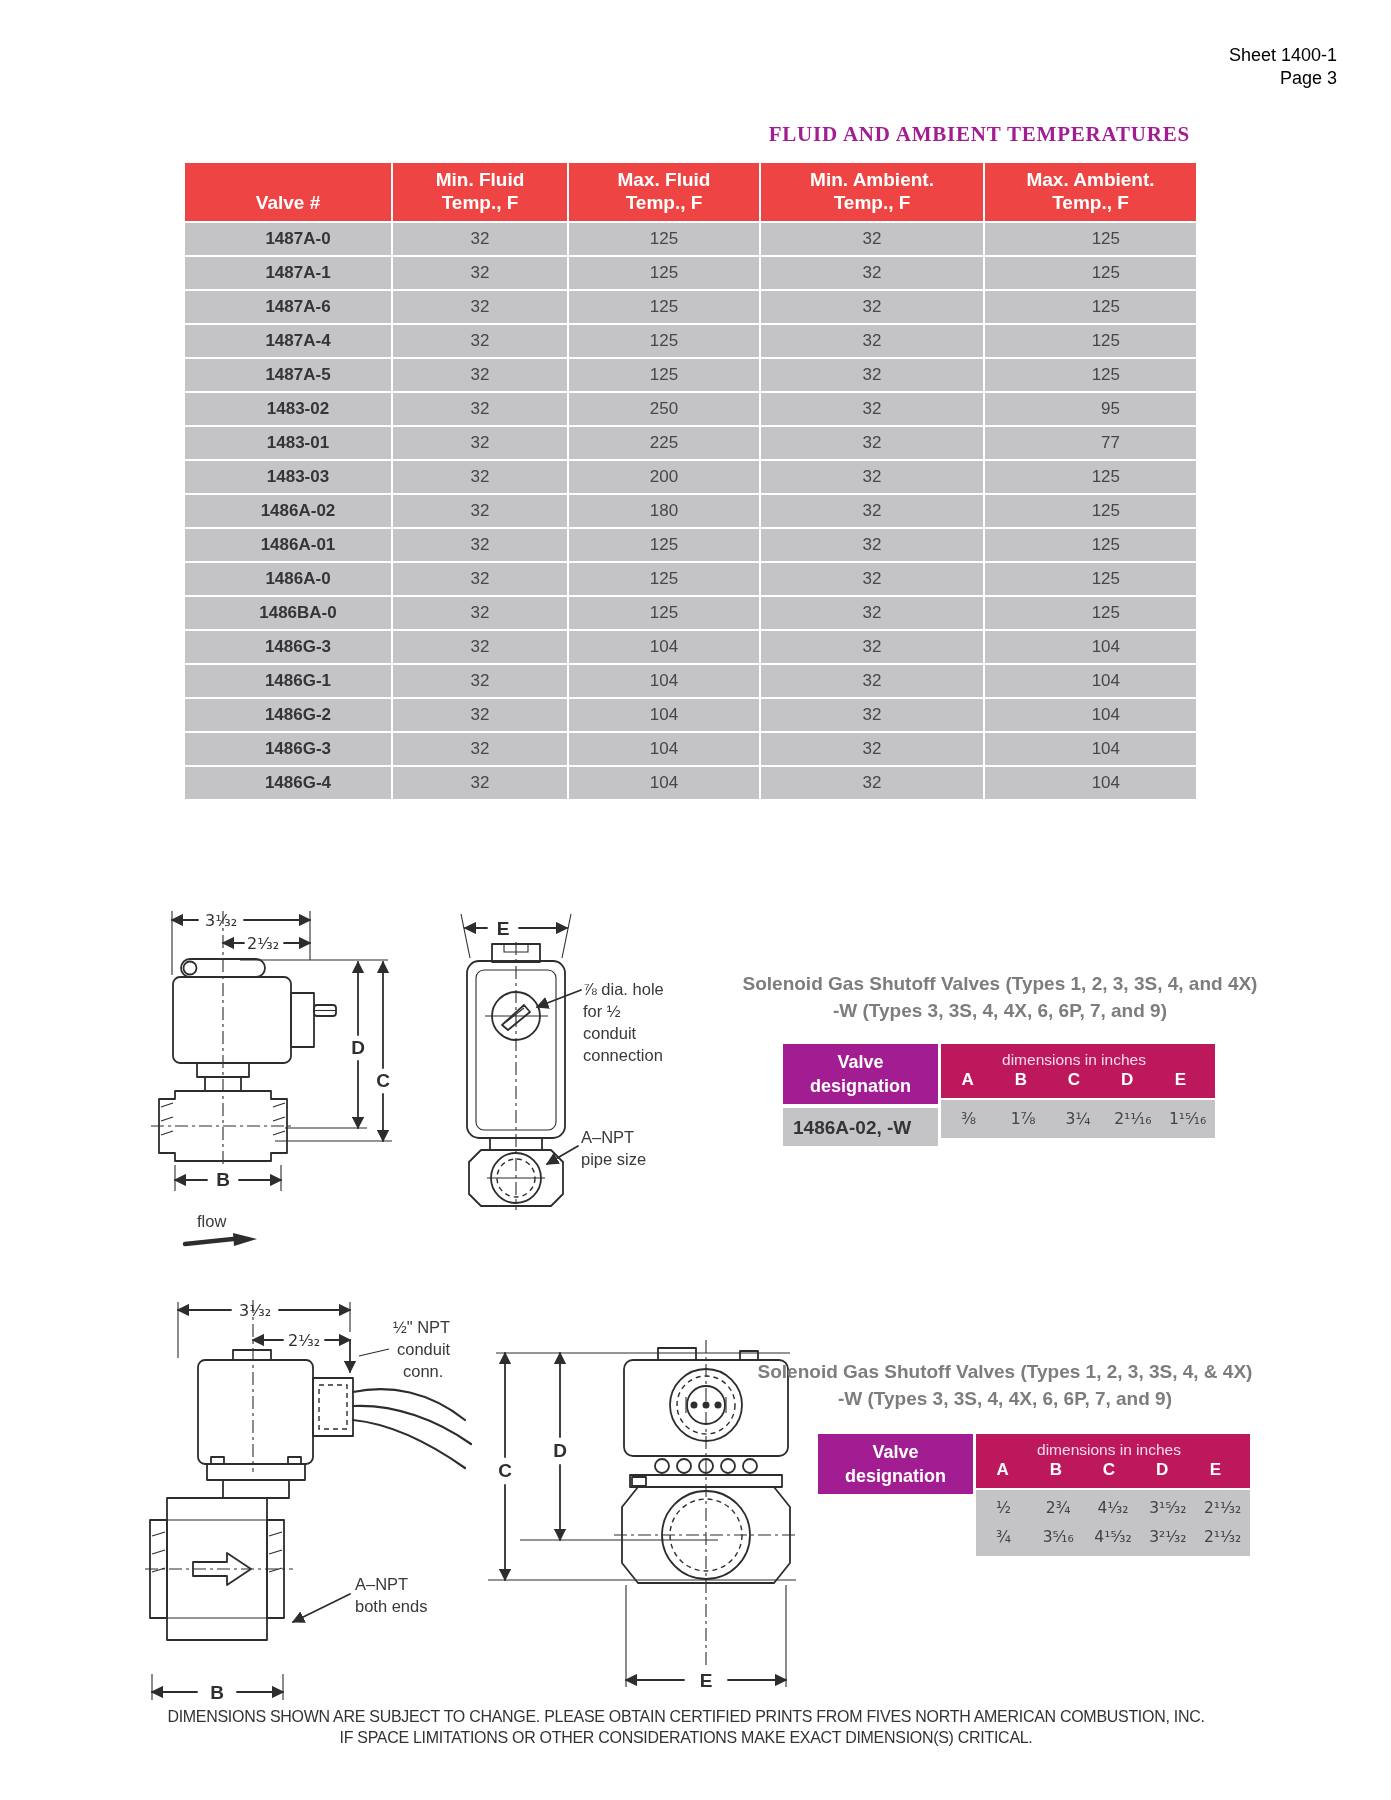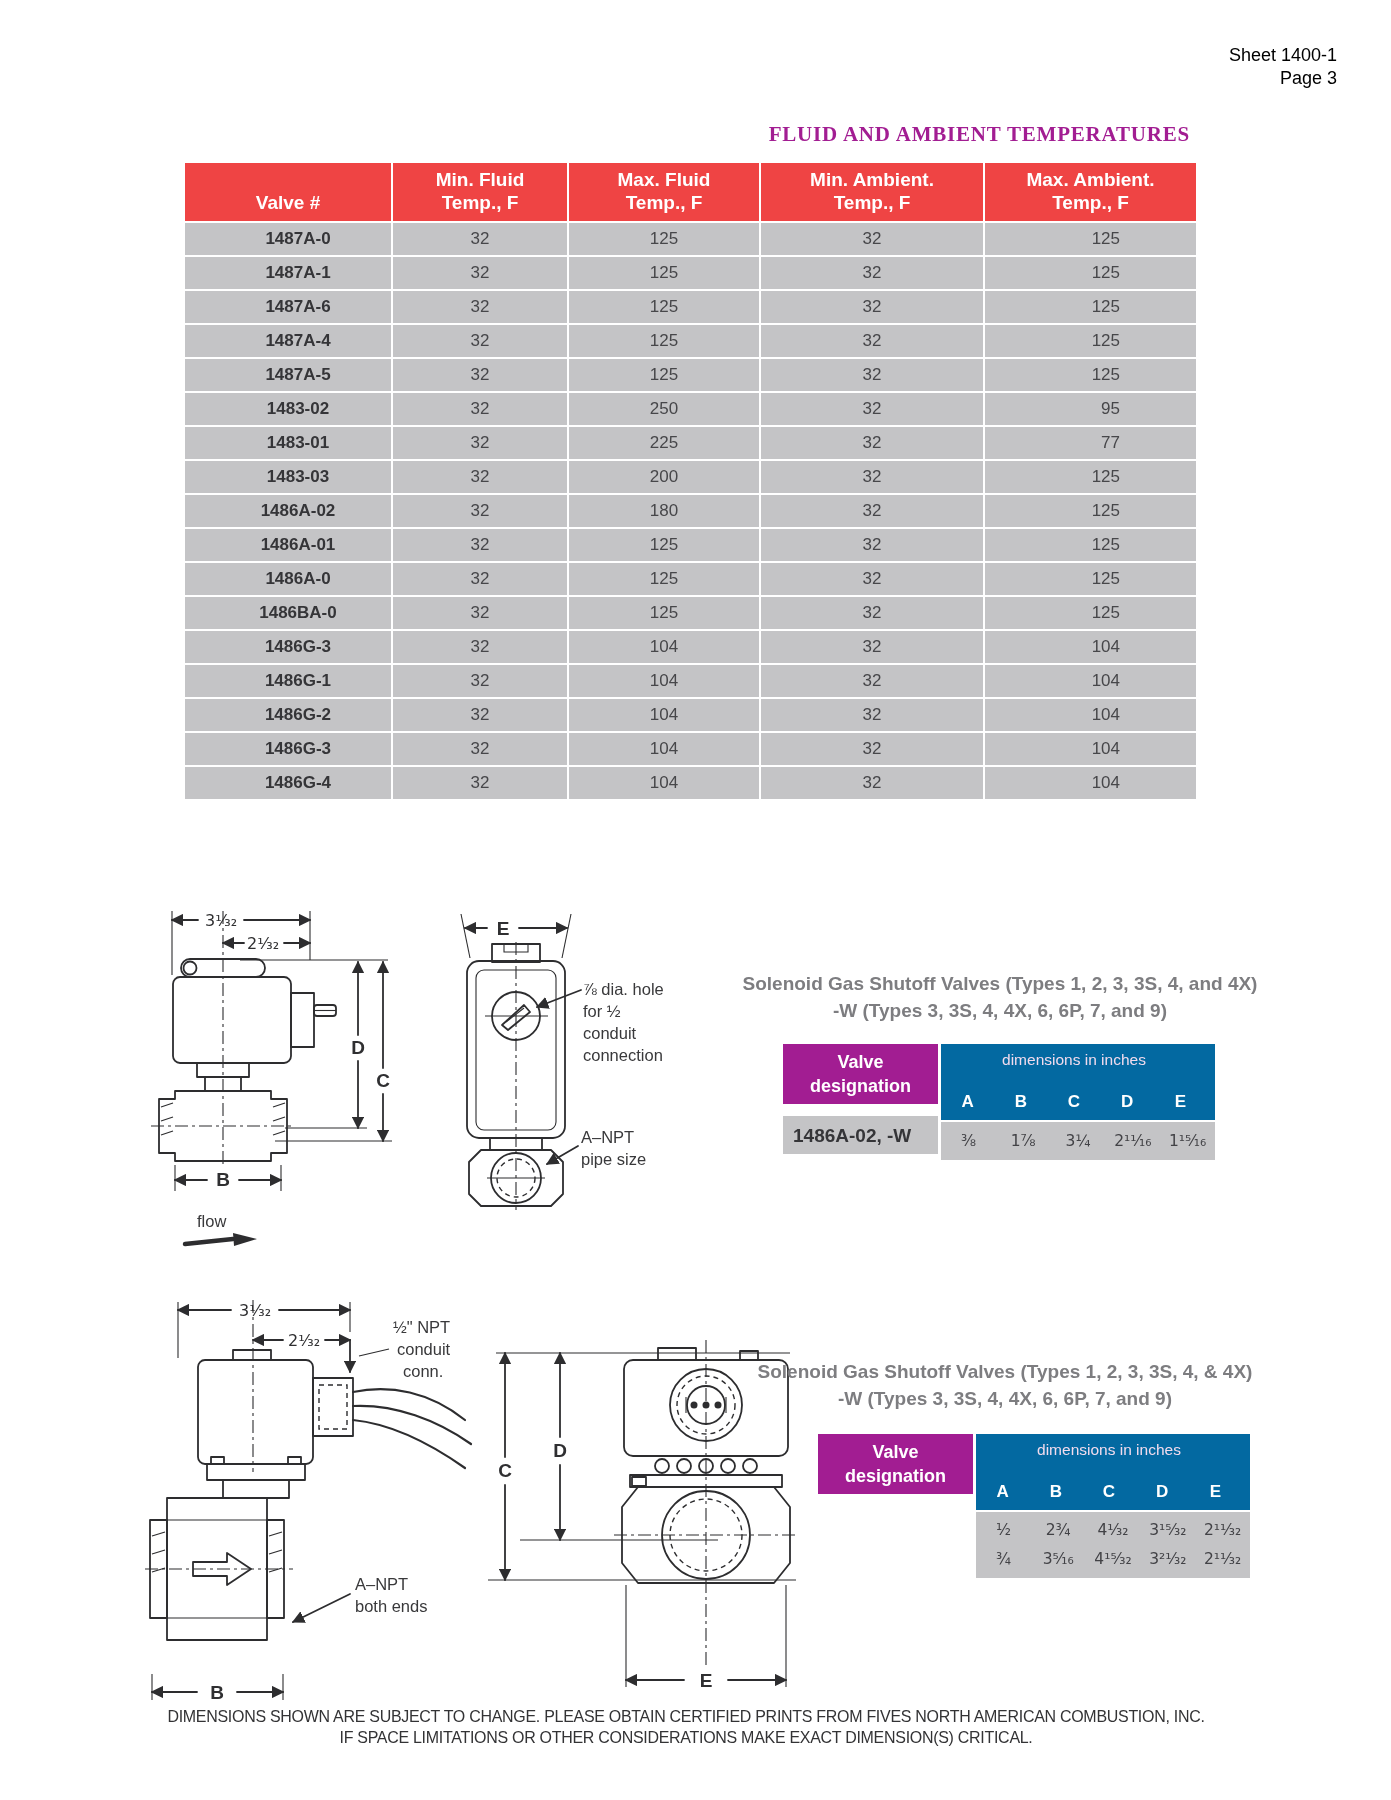--- a/index.html
+++ b/index.html
@@ -50,29 +50,29 @@
     position:absolute;width:580px;text-align:center;
     color:#7d7d80;font-weight:bold;font-size:19px;line-height:27px;
   }
   .section-heading div{white-space:nowrap;}
   #heading1{left:710px;top:970px;}
   #heading2{left:715px;top:1358px;}
   
   .dimtable{position:absolute;display:flex;gap:3px;}
   #dimtable-1{left:783px;top:1044px;}
   #dimtable-2{left:818px;top:1434px;}
-  .dt-left{width:155px;display:flex;flex-direction:column;gap:12px;}
+  .dt-left{width:155px;display:flex;flex-direction:column;gap:4px;}
   .dt-right{width:274px;display:flex;flex-direction:column;gap:2px;}
   .dt-headL{
     height:60px;background:#a21d92;color:#fff;
     display:flex;flex-direction:column;justify-content:center;align-items:center;
     font-weight:bold;font-size:18px;line-height:24px;
   }
   .dt-headR{
-    height:76px;background:#0369a1;
+    height:54px;background:#be185d;
     display:flex;flex-direction:column;justify-content:space-between;
     padding:7px 8px 8px 0;box-sizing:border-box;
   }
   .dt-span{font-size:15.5px;color:#f2dcee;text-align:center;}
   .dt-letters{display:grid;grid-template-columns:repeat(5,1fr);text-align:center;
     color:#fff;font-weight:bold;font-size:17px;}
   .dt-bodyL{
     flex:1;background:#c4c4c6;color:#353538;font-weight:bold;font-size:19px;
     display:flex;flex-direction:column;justify-content:center;
     padding-left:10px;box-sizing:border-box;line-height:29px;

